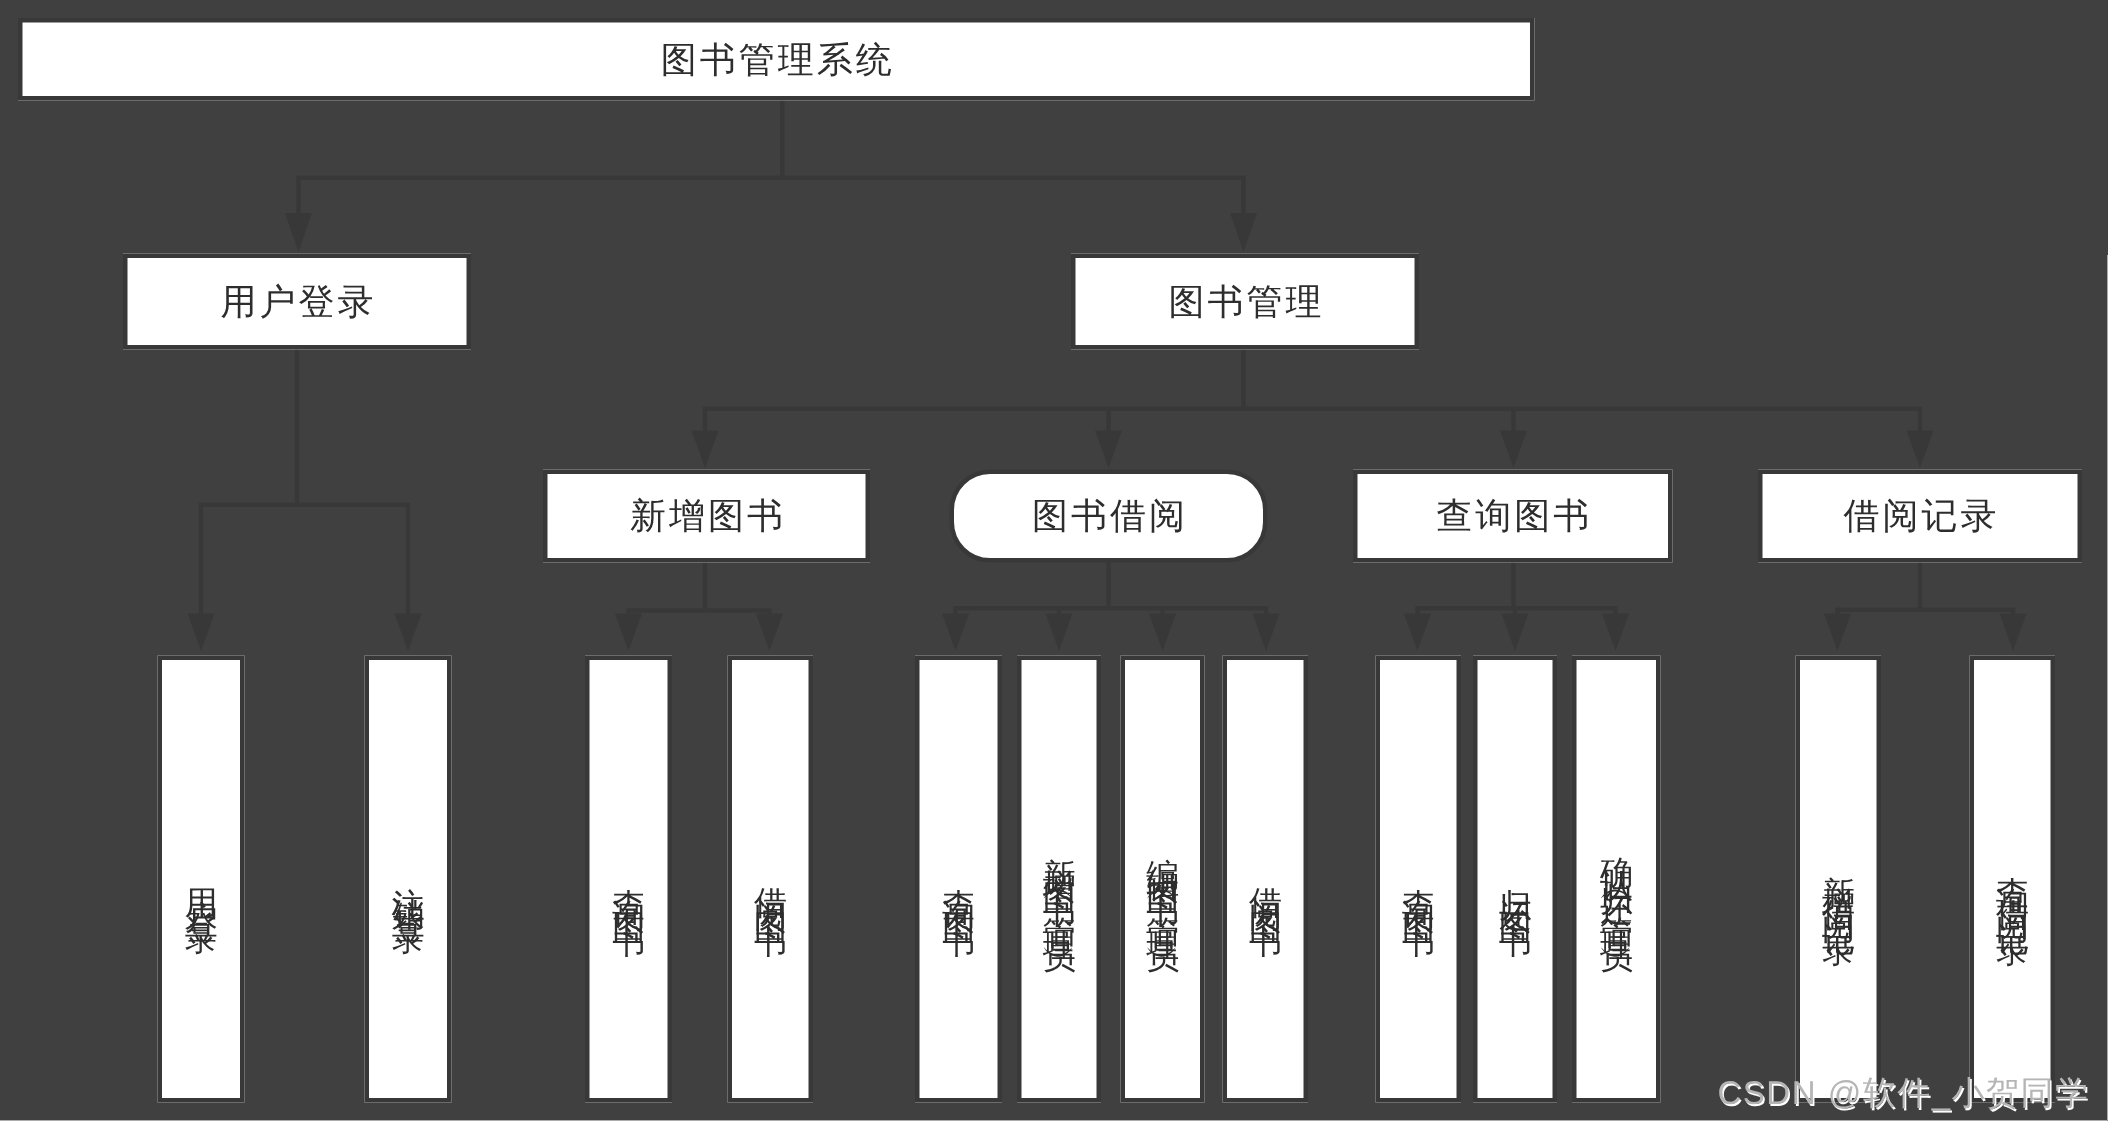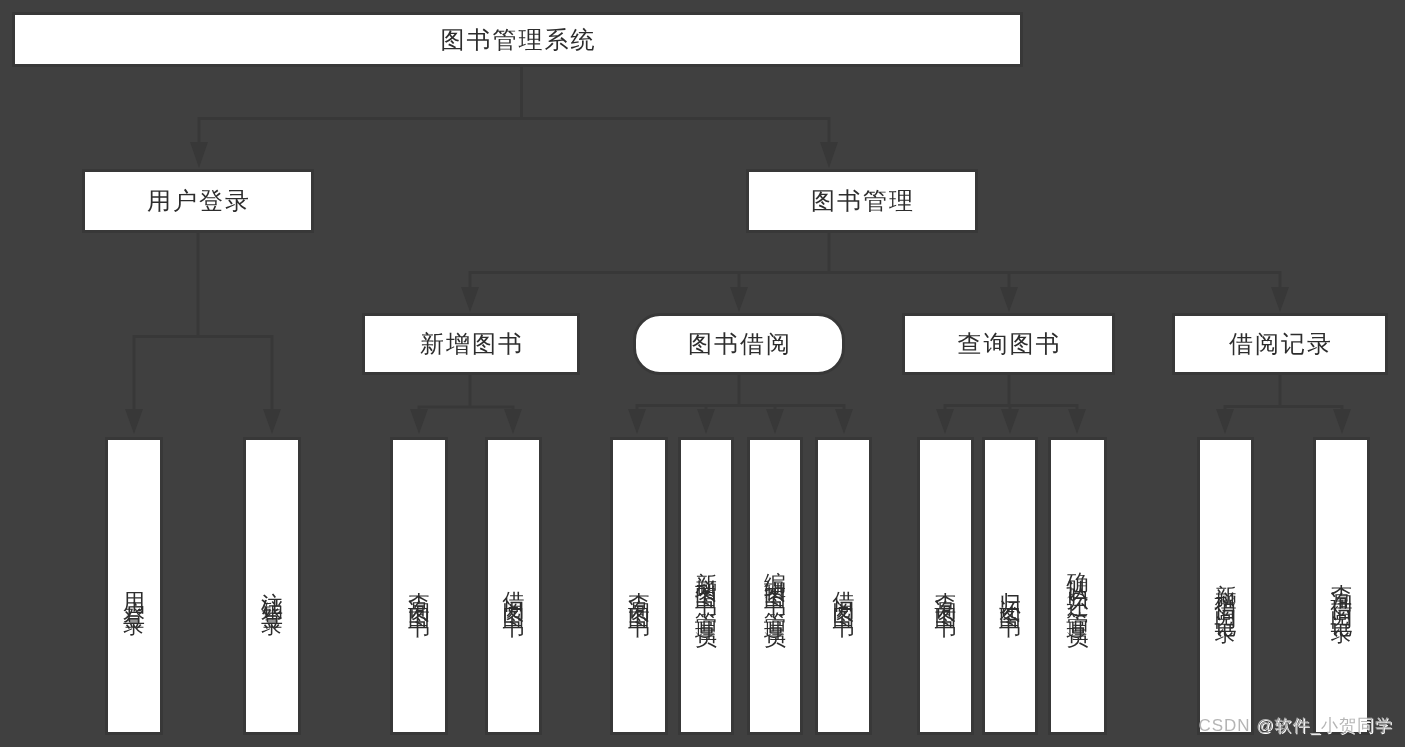--- a/index.html
+++ b/index.html
@@ -56,21 +56,21 @@
     line-height: 1.1;
     letter-spacing: 8px;
     margin-bottom: -8px;
     color: #2d2d2d;
     white-space: nowrap;
   }
   .watermark {
     position: absolute;
     top: 714px;
     right: 12px;
-    font-size: 17px;
+    font-size: 22px;
     color: #b5b5b5;
     text-shadow: 1px 1px 0 #ffffff;
     letter-spacing: 1px;
     white-space: nowrap;
   }
 </style>
 </head>
 <body>
 
 <div id="canvas">
@@ -120,21 +120,21 @@
     <polygon fill="#383838" points="1333,409 1351,409 1342,434"></polygon>
   </svg>
 
   <div class="node" style="left:12px; top:12px; width:1011px; height:55px;">
     <span class="hlabel">图书管理系统</span>
   </div>
 
   <div class="node" style="left:82px; top:169px; width:232px; height:64px;">
     <span class="hlabel">用户登录</span>
   </div>
-  <div class="node" style="left:746px; top:169px; width:232px; height:64px;">
+  <div class="node" style="left:714px; top:169px; width:232px; height:64px;">
     <span class="hlabel">图书管理</span>
   </div>
 
   <div class="node" style="left:362px; top:313px; width:218px; height:62px;">
     <span class="hlabel">新增图书</span>
   </div>
   <div class="node" style="left:633px; top:313px; width:212px; height:62px;border-radius:27px;">
     <span class="hlabel">图书借阅</span>
   </div>
   <div class="node" style="left:902px; top:313px; width:213px; height:62px;">

